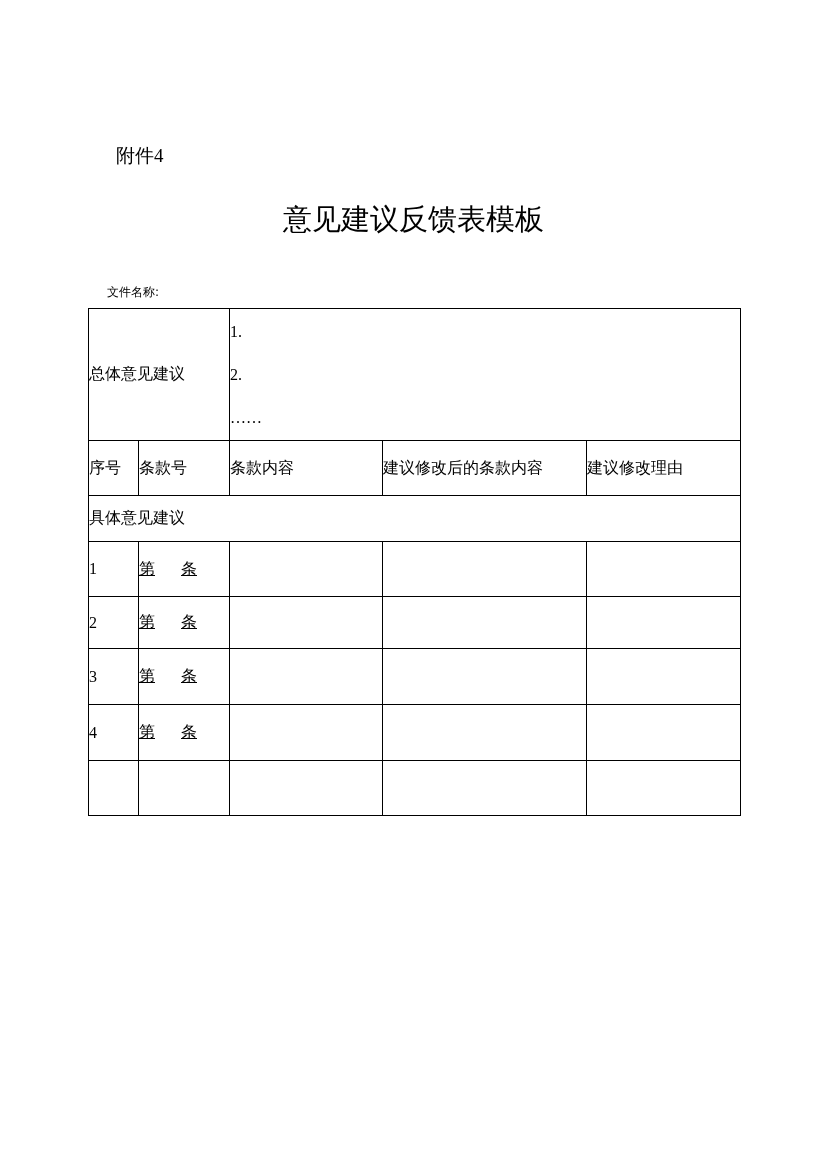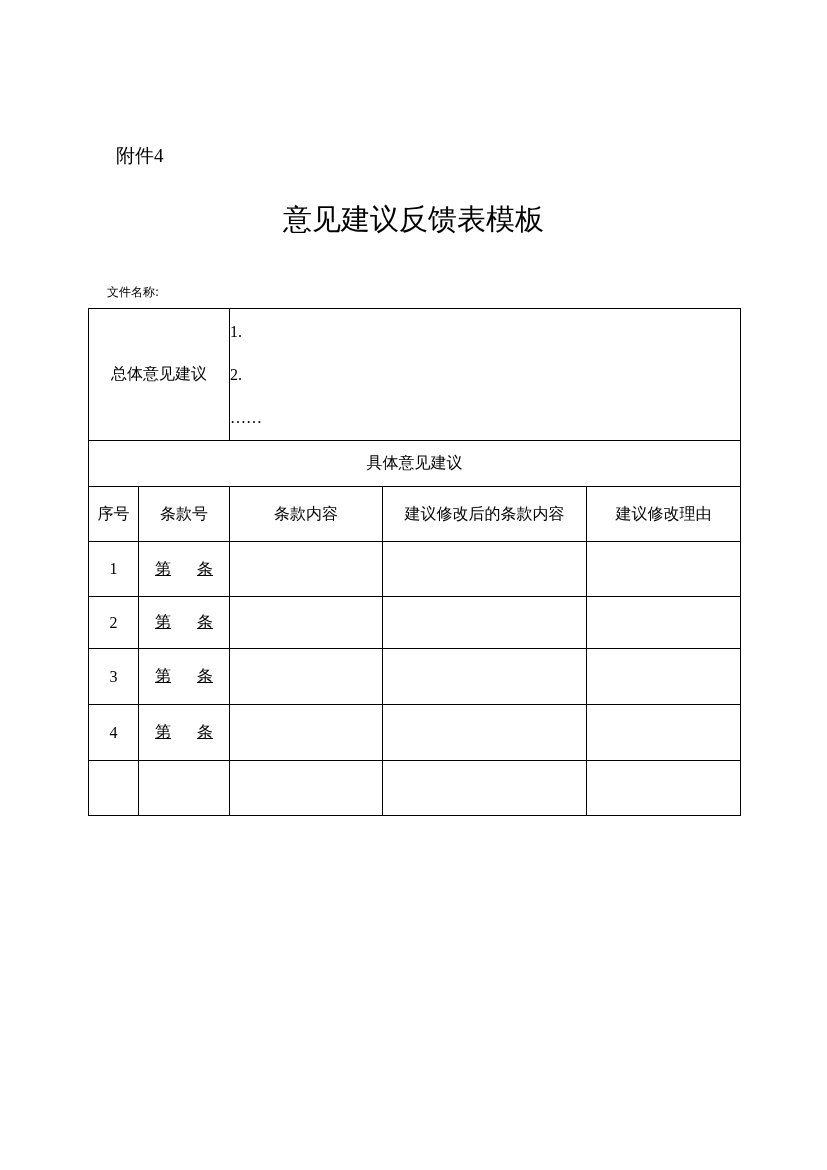--- a/index.html
+++ b/index.html
@@ -5,21 +5,21 @@
   html, body { margin:0; padding:0; background:#ffffff; }
   body { width:827px; height:1170px; position:relative; overflow:hidden;
          font-family:"DejaVu Sans", sans-serif; color:#000; }
   .abs { position:absolute; }
   .attach { left:107px; top:143px; font-size:19px;margin-left:9px; }
   .attach .num { font-family:"Liberation Serif", serif; font-size:19px; }
   .title { left:0; width:827px; top:200px; text-align:center; font-size:29px; padding-left:0; }
   .title span { display:inline-block; margin-left:0; position:relative; left:0; }
   .fname { left:107px; top:284px; font-size:12px; }
   table.form { position:absolute; left:88px; top:308px; border-collapse:collapse; table-layout:fixed; }
-  table.form td { border:1px solid #000; padding:0; font-size:16px; vertical-align:middle; text-align:center; }
+  table.form td { border:1px solid #000; padding:0; font-size:16px; vertical-align:middle; }
   .serif { font-family:"Liberation Serif", serif; }
   .overall-list { text-align:left !important; font-family:"Liberation Serif", serif; font-size:16px; position:relative; }
   .overall-list div { position:absolute; left:0; }
   .clause { letter-spacing:0;text-decoration:underline; }
   .clause .gap { display:inline-block; width:26px; }
 </style>
 </head>
 <body>
 
 <div class="abs attach">
@@ -42,29 +42,29 @@
   </colgroup>
   <tbody>
       <tr style="height:132px">
     <td colspan="2">总体意见建议</td>
     <td colspan="3" class="overall-list">
       <div style="top:14px">1.</div>
       <div style="top:57px">2.</div>
       <div style="top:100px">……</div>
     </td>
   </tr>
-  <tr style="height:46px">
-    <td colspan="5">具体意见建议</td>
-  </tr>
   <tr style="height:55px">
     <td>序号</td>
     <td>条款号</td>
     <td>条款内容</td>
     <td>建议修改后的条款内容</td>
     <td>建议修改理由</td>
+  </tr>
+  <tr style="height:46px">
+    <td colspan="5">具体意见建议</td>
   </tr>
   <tr style="height:55px">
     <td class="serif">1</td>
     <td class="clause"><span>第</span><span class="gap"></span><span>条</span></td>
     <td></td>
     <td></td>
     <td></td>
   </tr>
   <tr style="height:52px">
     <td class="serif">2</td>

